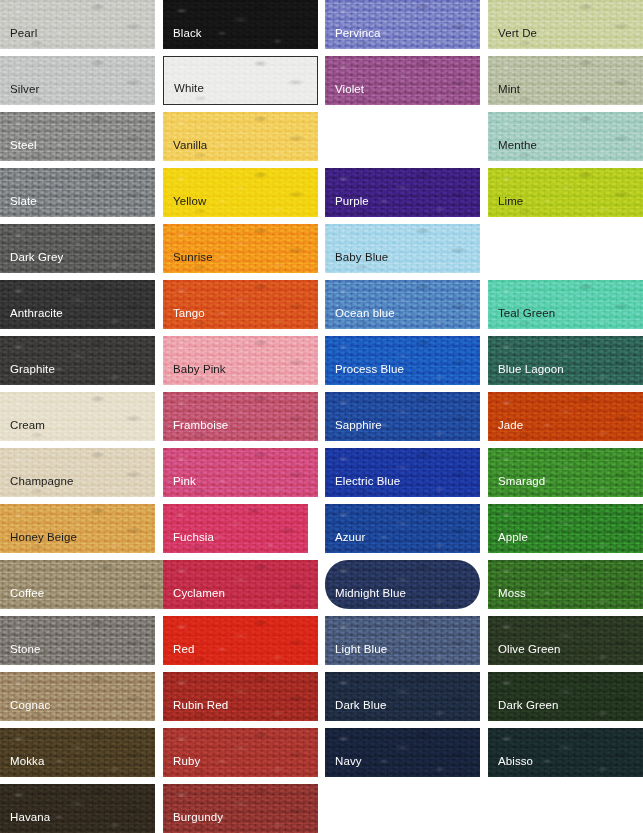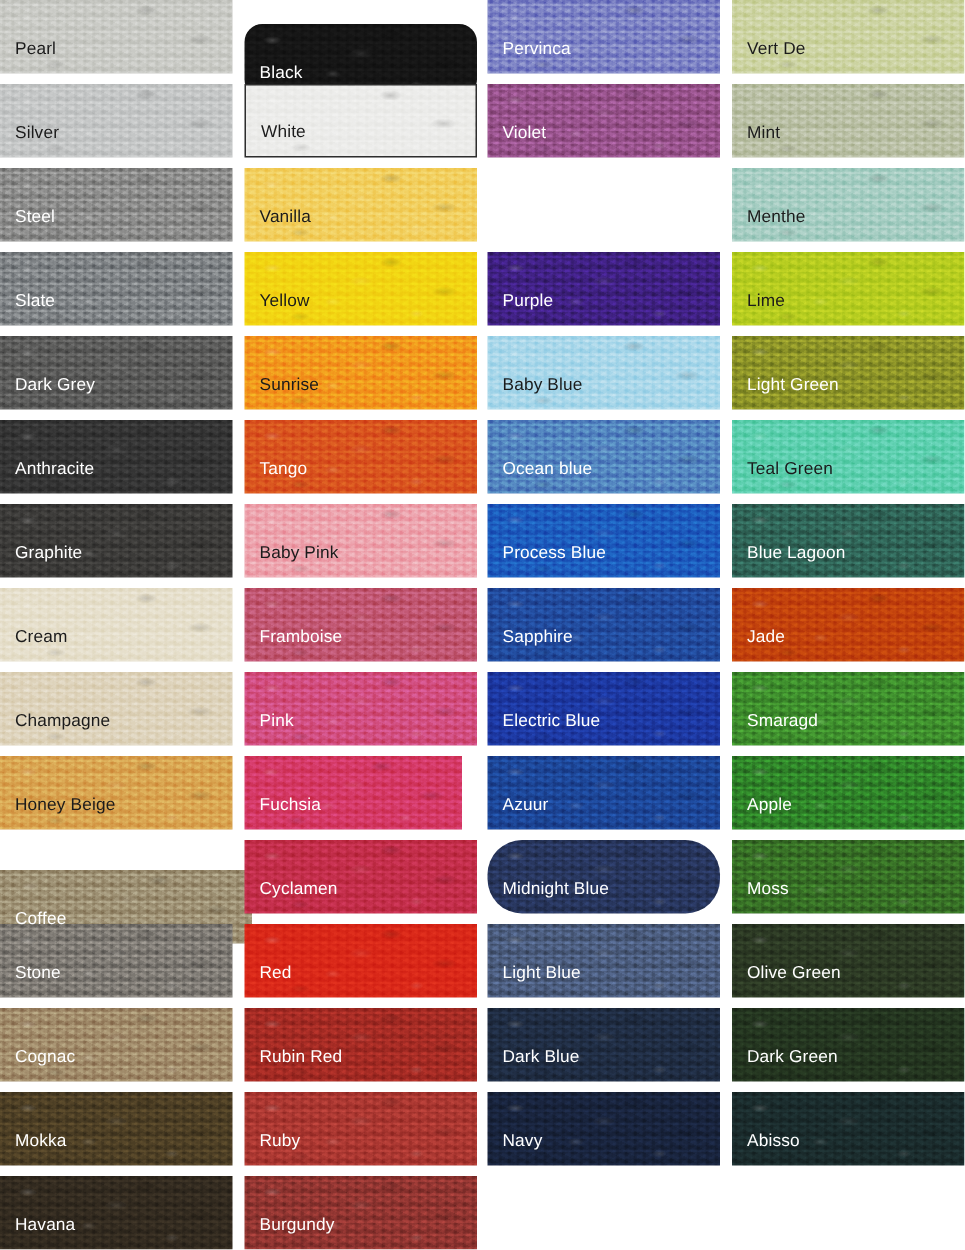--- a/index.html
+++ b/index.html
@@ -73,21 +73,21 @@
 </style>
 </head>
 <body>
 
 <div id="grid">
     <div class="swatch lt" style="left: 0px; top: 0px; width: 155px; height: 49px; background: rgb(201, 202, 197);">
       <div class="tex"></div>
       <div class="tex2"></div>
       <span class="label">Pearl</span>
     </div>
-    <div class="swatch dk" style="left: 163px; top: 16px; width: 155px; height: 49px; background: rgb(21, 21, 21); border-radius: 12px;">
+    <div class="swatch dk" style="left: 163px; top: 0px; width: 155px; height: 49px; background: rgb(21, 21, 21);">
       <div class="tex"></div>
       <div class="tex2"></div>
       <span class="label">Black</span>
     </div>
     <div class="swatch dk" style="left: 325px; top: 0px; width: 155px; height: 49px; background: rgb(123, 129, 196);">
       <div class="tex"></div>
       <div class="tex2"></div>
       <span class="label">Pervinca</span>
     </div>
     <div class="swatch lt" style="left: 488px; top: 0px; width: 155px; height: 49px; background: rgb(204, 211, 161);">
@@ -158,25 +158,20 @@
     <div class="swatch lt" style="left: 163px; top: 224px; width: 155px; height: 49px; background: rgb(242, 151, 28);">
       <div class="tex"></div>
       <div class="tex2"></div>
       <span class="label">Sunrise</span>
     </div>
     <div class="swatch lt" style="left: 325px; top: 224px; width: 155px; height: 49px; background: rgb(168, 215, 234);">
       <div class="tex"></div>
       <div class="tex2"></div>
       <span class="label">Baby Blue</span>
     </div>
-    <div class="swatch dk" style="left: 488px; top: 224px; width: 155px; height: 49px; background: rgb(139, 146, 39);">
-      <div class="tex"></div>
-      <div class="tex2"></div>
-      <span class="label">Light Green</span>
-    </div>
     <div class="swatch dk" style="left: 0px; top: 280px; width: 155px; height: 49px; background: rgb(52, 52, 52);">
       <div class="tex"></div>
       <div class="tex2"></div>
       <span class="label">Anthracite</span>
     </div>
     <div class="swatch dk" style="left: 163px; top: 280px; width: 155px; height: 49px; background: rgb(217, 83, 30);">
       <div class="tex"></div>
       <div class="tex2"></div>
       <span class="label">Tango</span>
     </div>
@@ -263,21 +258,21 @@
     <div class="swatch dk" style="left: 325px; top: 504px; width: 155px; height: 49px; background: rgb(28, 69, 150);">
       <div class="tex"></div>
       <div class="tex2"></div>
       <span class="label">Azuur</span>
     </div>
     <div class="swatch dk" style="left: 488px; top: 504px; width: 155px; height: 49px; background: rgb(46, 129, 40);">
       <div class="tex"></div>
       <div class="tex2"></div>
       <span class="label">Apple</span>
     </div>
-    <div class="swatch dk" style="left: 0px; top: 560px; width: 168px; height: 49px; background: rgb(156, 143, 114); margin-top: 20px;">
+    <div class="swatch dk" style="left: 0px; top: 560px; width: 168px; height: 49px; background: rgb(156, 143, 114);">
       <div class="tex"></div>
       <div class="tex2"></div>
       <span class="label">Coffee</span>
     </div>
     <div class="swatch dk" style="left: 163px; top: 560px; width: 155px; height: 49px; background: rgb(194, 45, 73);">
       <div class="tex"></div>
       <div class="tex2"></div>
       <span class="label">Cyclamen</span>
     </div>
     <div class="swatch dk" style="left: 325px; top: 560px; width: 155px; height: 49px; background: rgb(39, 53, 92); border-radius: 23px;">

